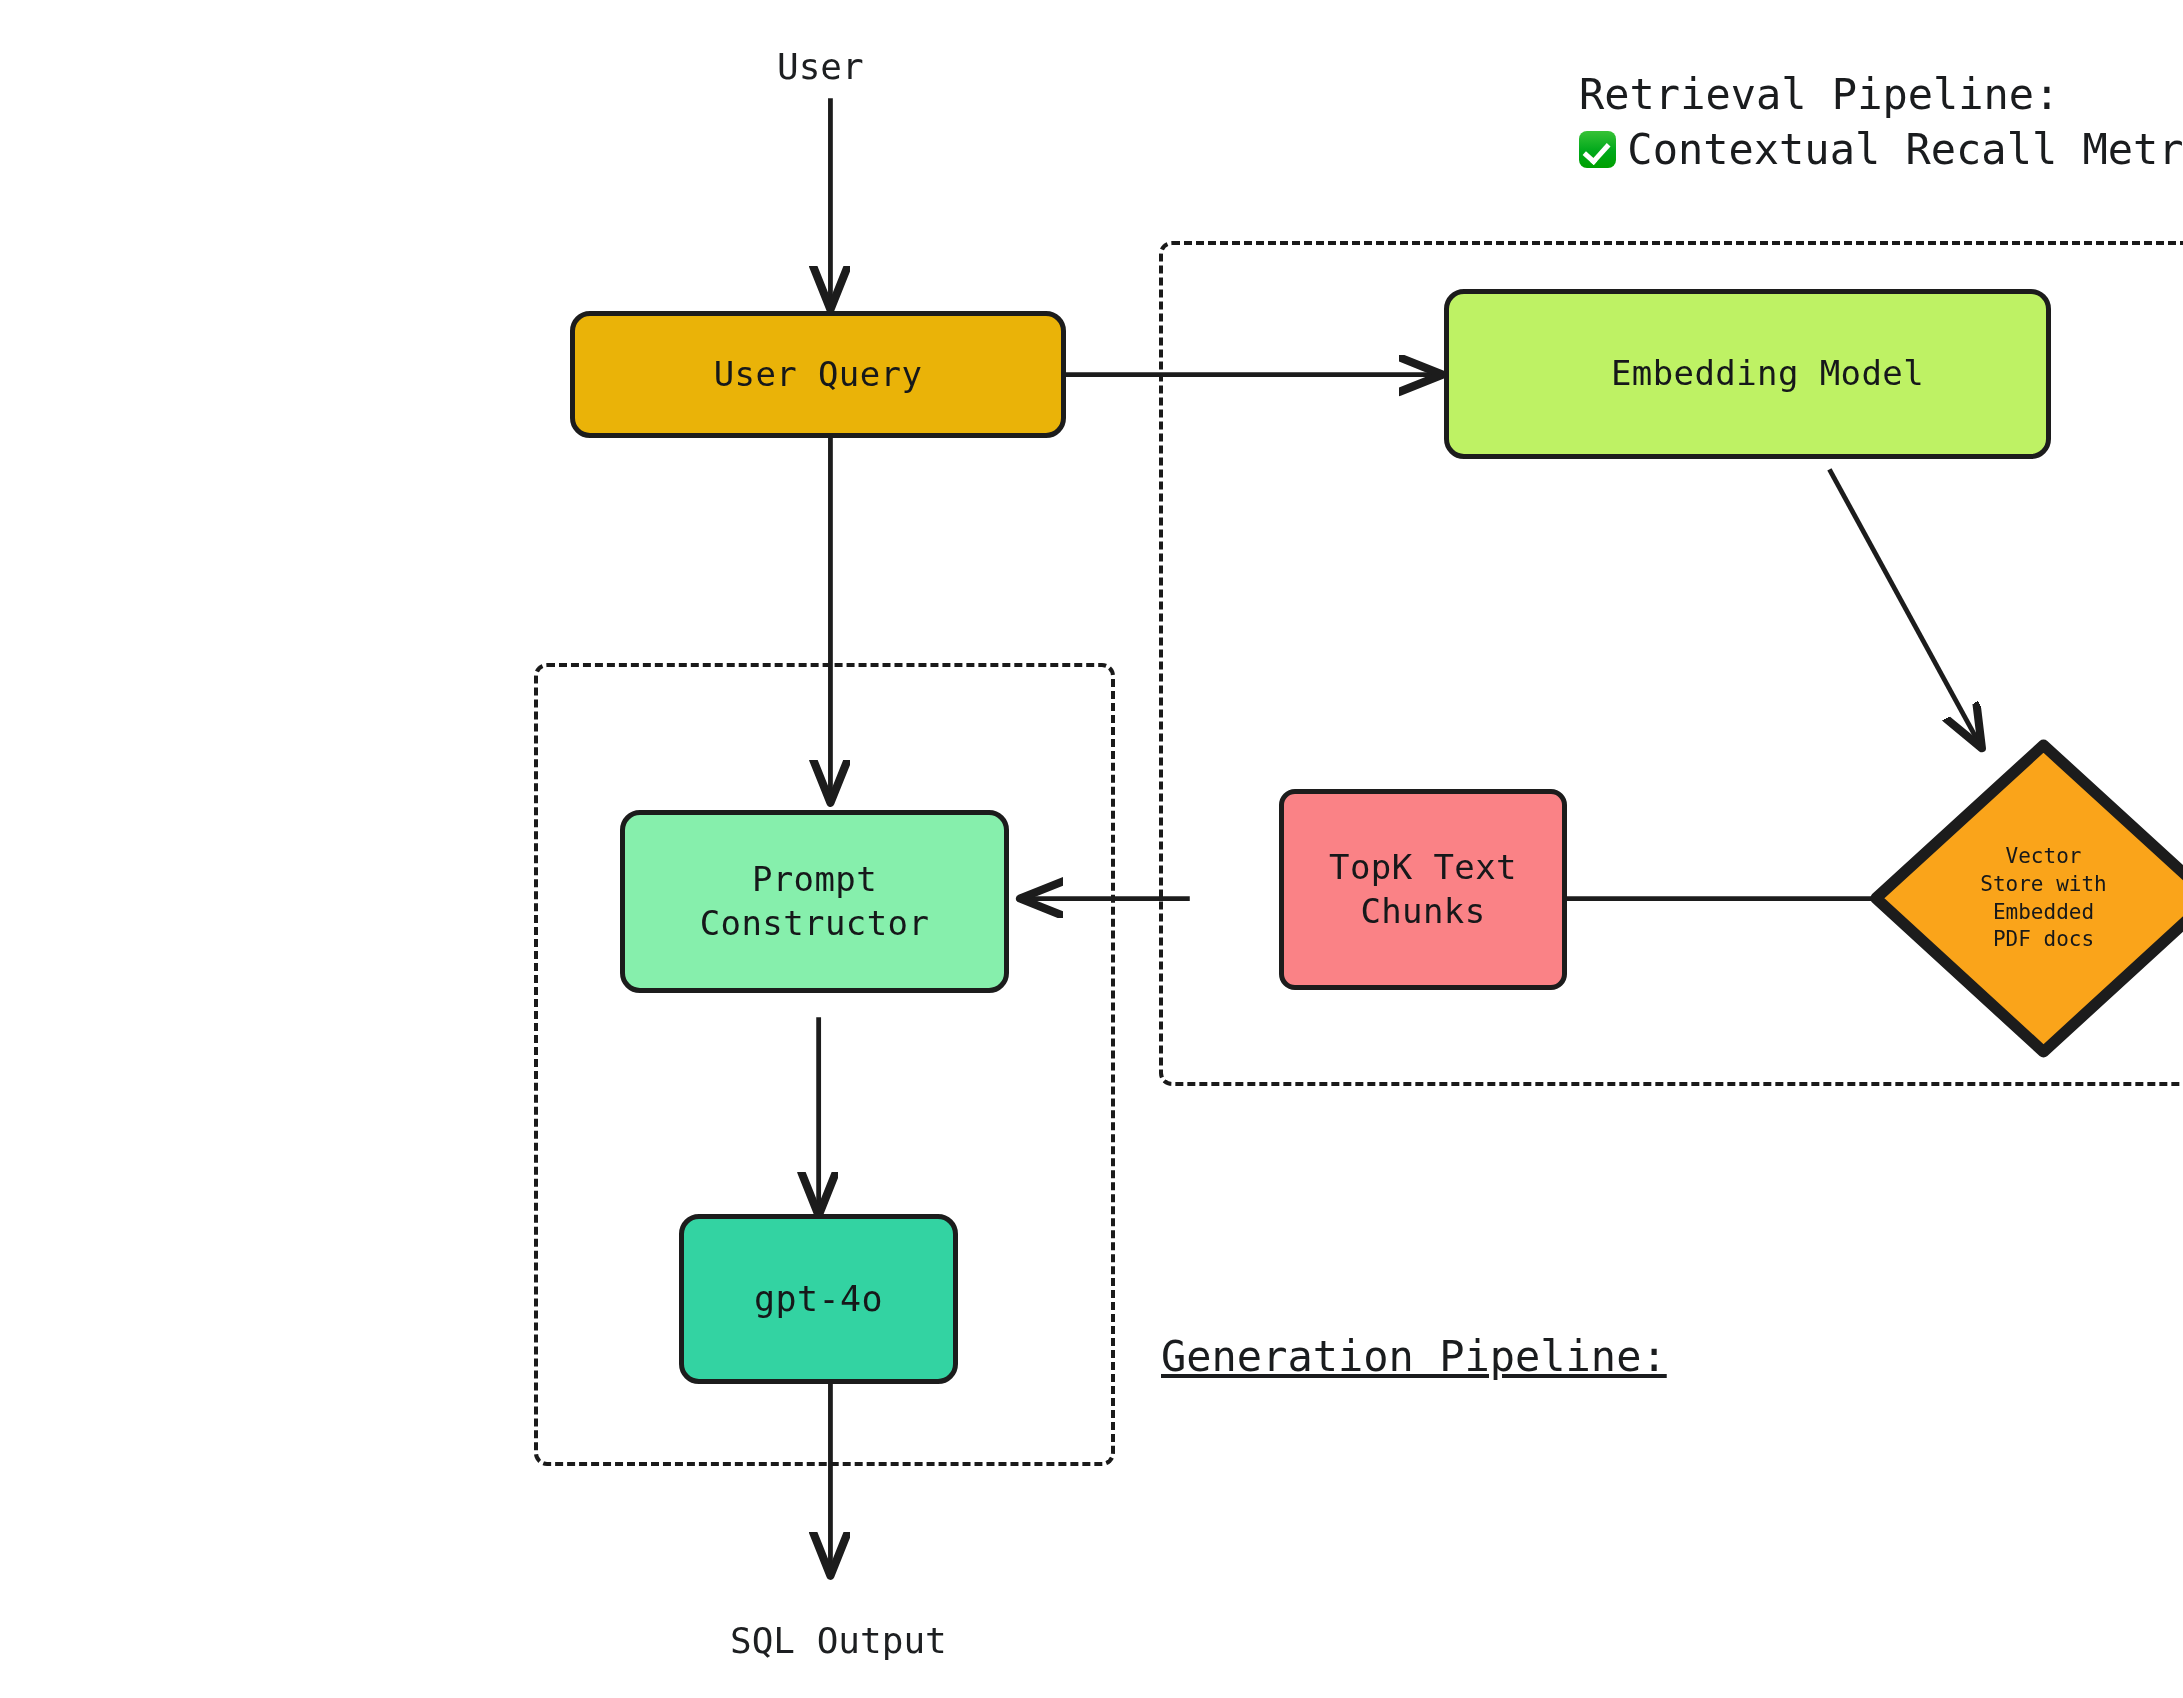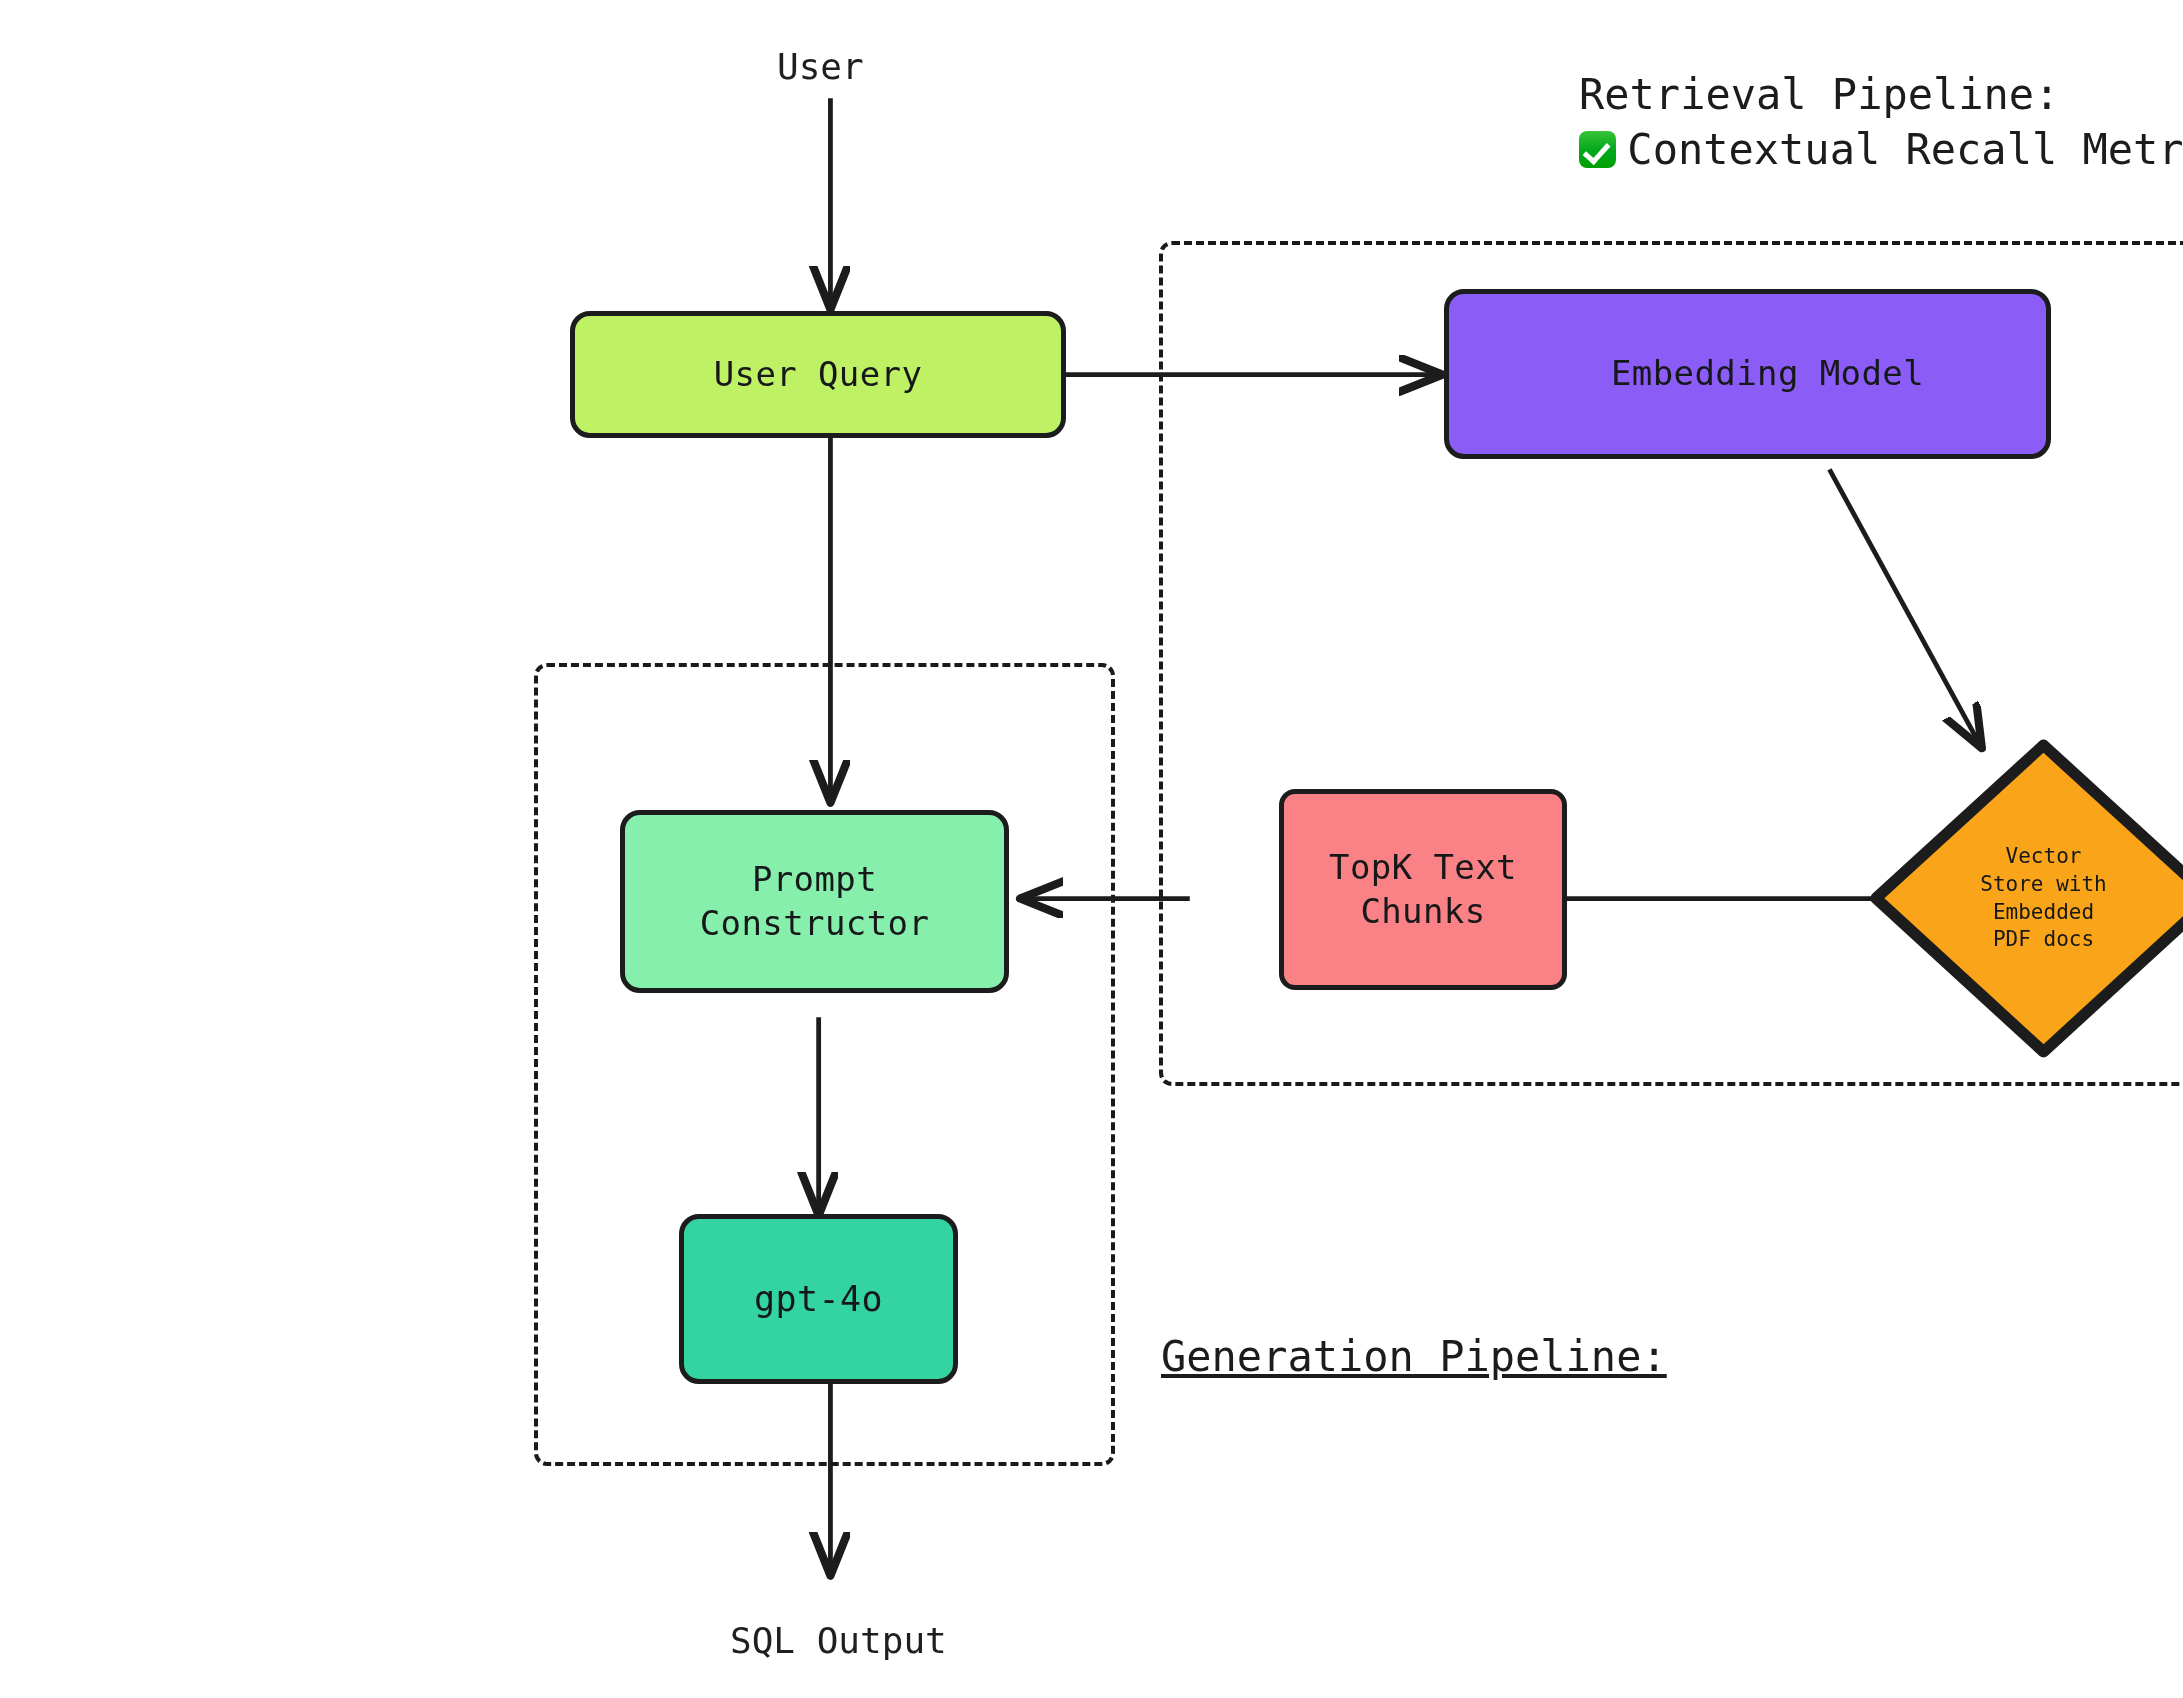--- a/index.html
+++ b/index.html
@@ -35,22 +35,22 @@
     align-items: center;
     justify-content: center;
     text-align: center;
     color: #16181a;
     font-family: "DejaVu Sans Mono", "Liberation Mono", monospace;
     line-height: 1.28;
     letter-spacing: 0.4px;
   }
   .node span { display: block; white-space: pre-line; }
 
-  #node-user-query   { background: #bef264; }
-  #node-embedding    { background: #8b5cf6; padding-left: 40px; }
+  #node-user-query   { background: #eab308; }
+  #node-embedding    { background: #bef264; padding-left: 40px; }
   #node-topk         { background: #FA8286; border-radius: 16px; }
   #node-prompt       { background: #86efac; }
   #node-gpt4o        { background: #33D3A2; }
 
   
   .diamond-wrap {
     position: absolute;
   }
   .diamond-wrap svg { display: block; }
   .diamond-label {

